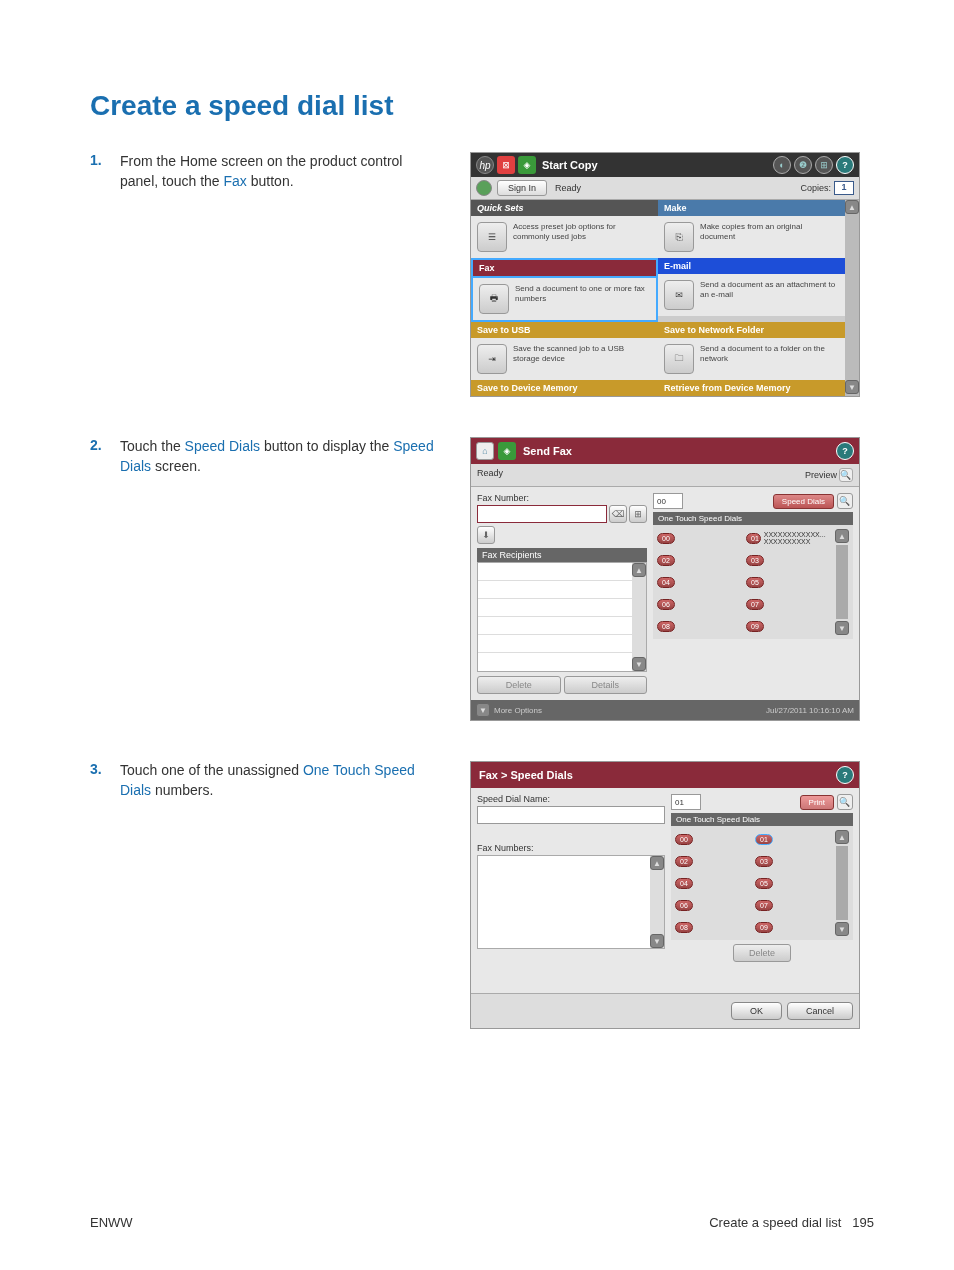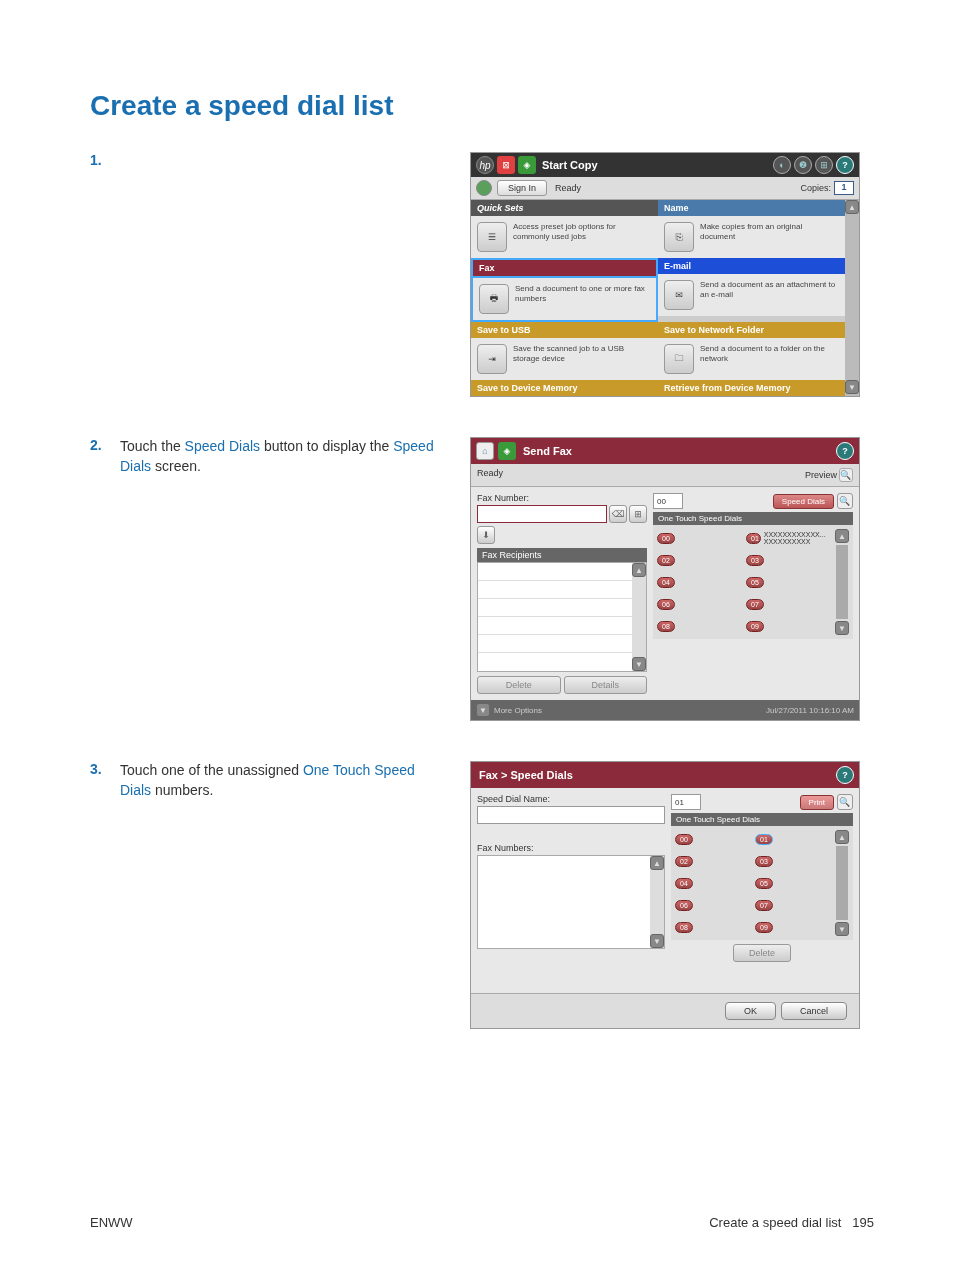--- a/index.html
+++ b/index.html
@@ -72,34 +72,37 @@
   .sd-pill.sel { border: 1px solid #4af; }
   .sd-label { font-size: 7px; line-height: 1; }
   .sd-scroll { grid-row: 1 / 6; grid-column: 3; display: flex; flex-direction: column; justify-content: space-between; }
   .more-opts { background: #666; color: #ccc; display: flex; align-items: center; padding: 3px 5px; gap: 4px; font-size: 8px; }
   .ts { margin-left: auto; }
 
   
   .s3-body { background: #e8e8e8; padding: 6px; display: flex; gap: 6px; }
   .s3-left { width: 188px; }
   .numbers-list { background: #fff; border: 1px solid #aaa; height: 94px; position: relative; }
-  .s3-footer { background: #ddd; padding: 8px 12px; display: flex; justify-content: flex-end; gap: 5px; border-top: 1px solid #aaa; }
+  .s3-footer { background: #ddd; padding: 8px 6px; display: flex; justify-content: flex-end; gap: 5px; border-top: 1px solid #aaa; }
   .foot-btn { background: linear-gradient(#fff,#ccc); border: 1px solid #888; border-radius: 4px; padding: 3px 18px; font-size: 9px; }
 
   .footer { position: absolute; bottom: 40px; left: 90px; right: 80px; display: flex; justify-content: space-between; font-size: 13px; }
 </style>
 </head>
 <body>
 
 <div class="page">
   <h1>Create a speed dial list</h1>
 
   <div class="step-row">
     <div class="step-text">
       <div class="step-num">1.</div>
+      <div class="step-body">
+        <span>From the Home screen on the product control panel, touch the </span><span class="link">Fax</span><span> button.</span>
+      </div>
     </div>
     <div class="shot-col">
 
       <div class="screenshot">
         <div class="s1-top">
           <div class="ic-hp">hp</div>
           <div class="ic-stop">⊠</div>
           <div class="ic-start">◈</div>
           <span class="start-copy">Start Copy</span>
           <div class="top-right-icons">
@@ -120,21 +123,21 @@
         </div>
         <div class="s1-grid">
           <div>
             <div class="tile-hdr hdr-gray">Quick Sets</div>
             <div class="tile-body">
                 <div class="tile-icon">☰</div>
                 <div class="tile-txt">Access preset job options for commonly used jobs</div>
               </div>
           </div>
           <div>
-            <div class="tile-hdr hdr-blue">Name</div>
+            <div class="tile-hdr hdr-blue">Make</div>
             <div class="tile-body">
                 <div class="tile-icon">⎘</div>
                 <div class="tile-txt">Make copies from an original document</div>
               </div>
           </div>
           <div class="scroll-col">
               <div class="scroll-btn">▲</div>
             </div>
           <div>
             <div class="tile-hdr hdr-red">Fax</div>

